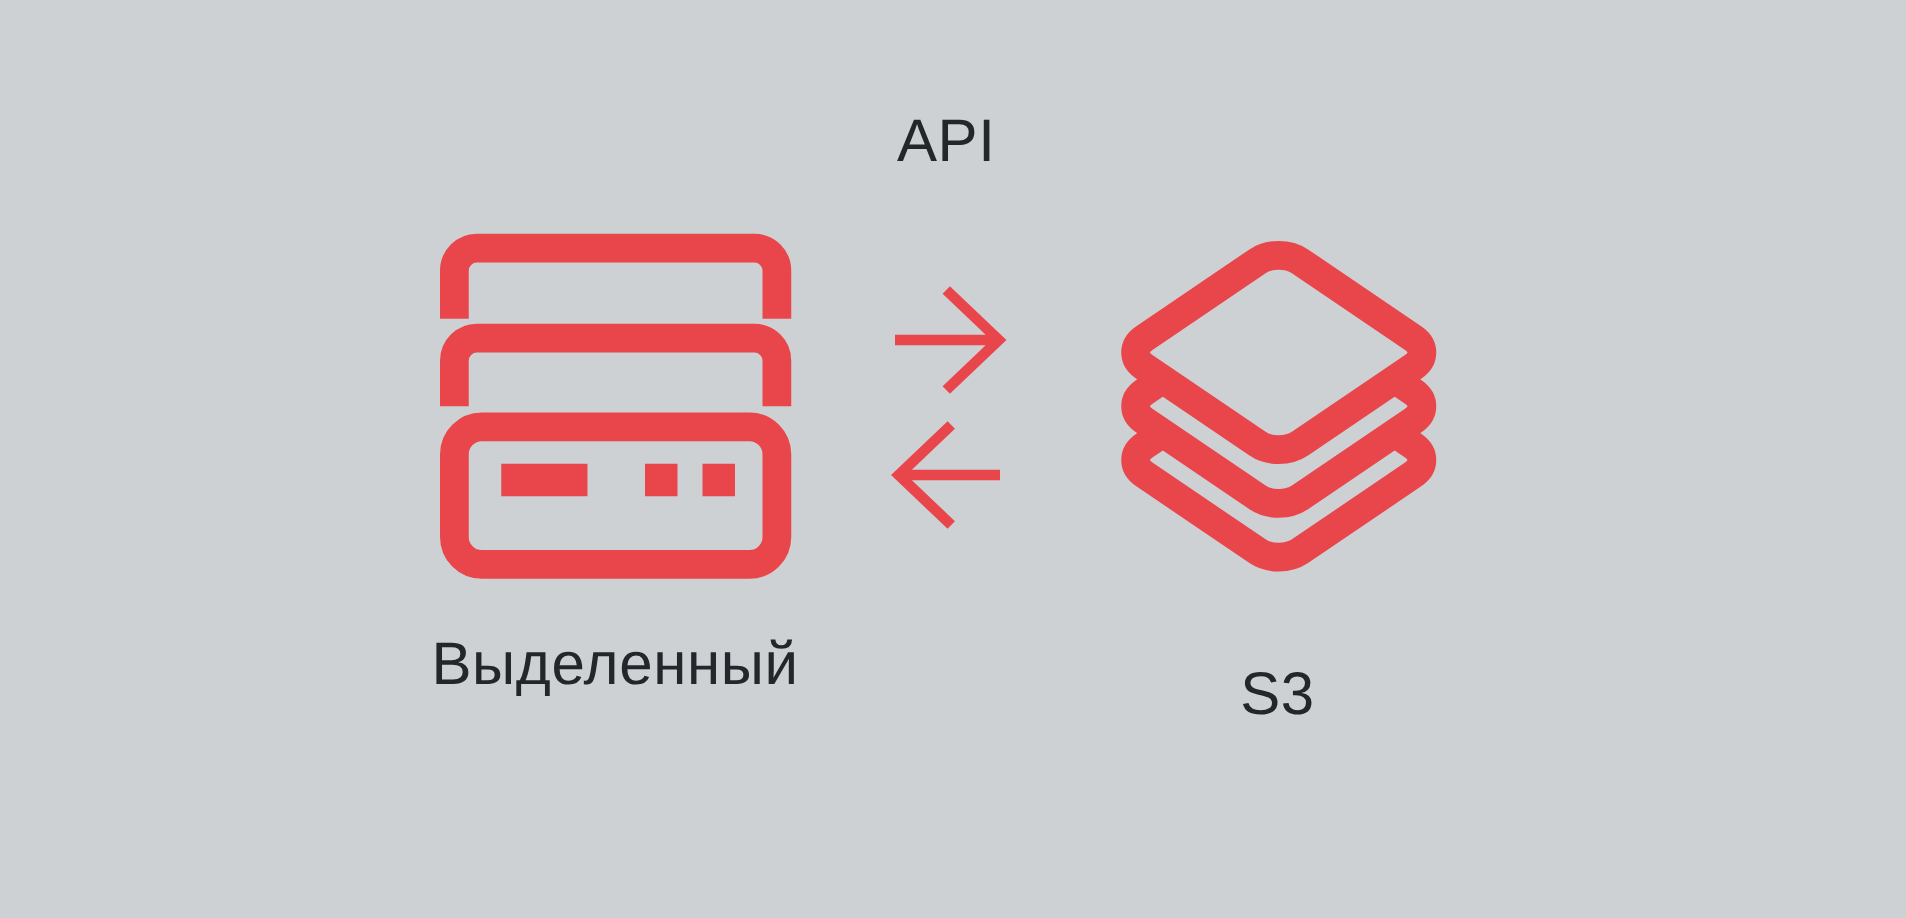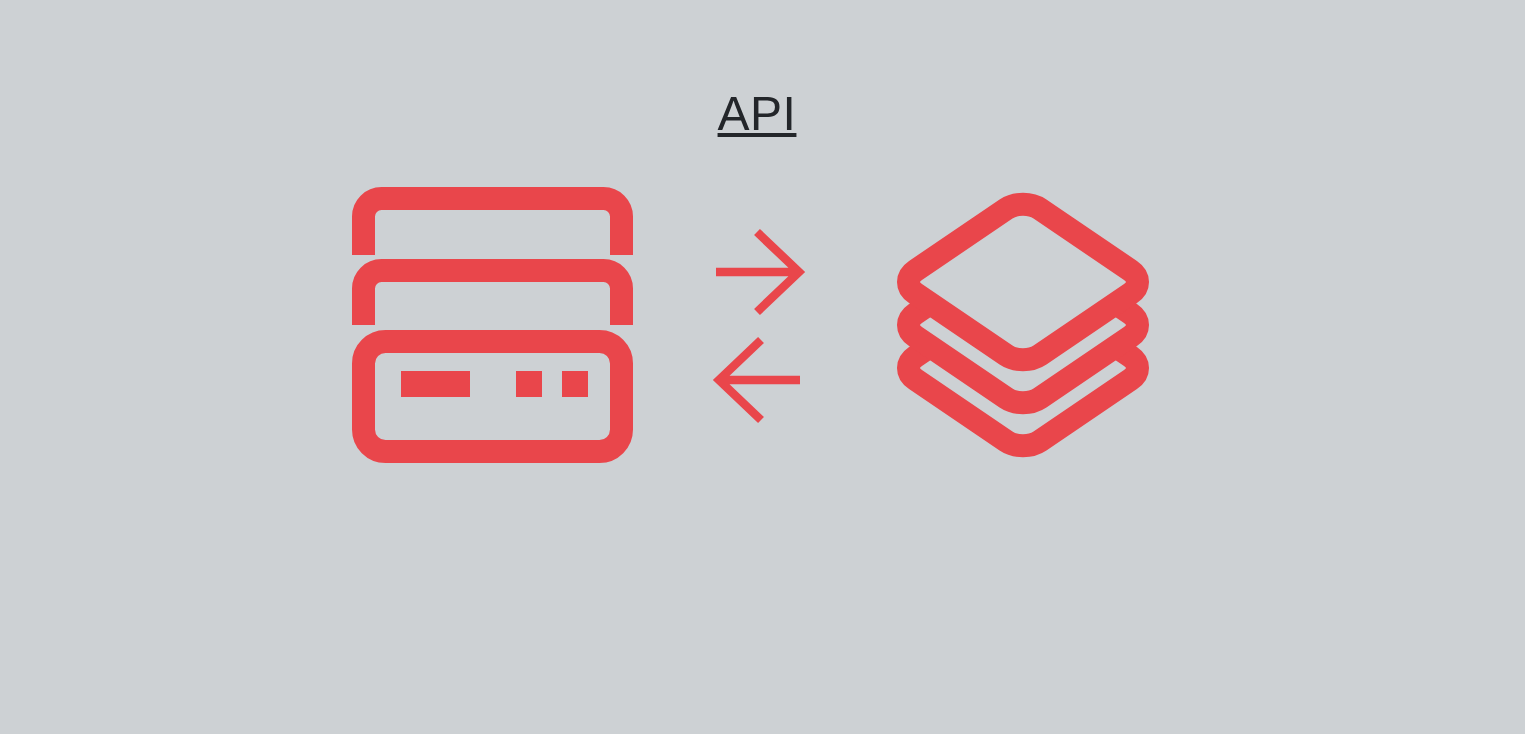--- a/index.html
+++ b/index.html
@@ -26,21 +26,20 @@
     height: 734px;
     display: block;
   }
   .label {
     position: absolute;
     color: #23262a;
     font-weight: 500;
     text-align: center;
     letter-spacing: 0.5px;
     white-space: nowrap;
-    text-decoration: underline;
   }
   .api-label {
     left: 657px;
     top: 85px;
     width: 200px;
     font-size: 48px;
     line-height: 57px;
   }
   .server-label {
     left: 292px;
@@ -97,17 +96,18 @@
       </g>
       <g transform="translate(1023,282) scale(1,0.679) rotate(45)">
         <rect x="-88" y="-88" width="176" height="176" rx="24" fill="#cdd1d4" stroke="#e9464b" stroke-width="23" vector-effect="non-scaling-stroke"></rect>
       </g>
     </g>
   </svg>
 
   <div class="label api-label">API</div>
 
   <div class="label server-label">
-    <br>
+    <span>Выделенный</span><br>
   </div>
 
+  <div class="label s3-label">S3</div>
 
 </div>
 
 </body></html>

